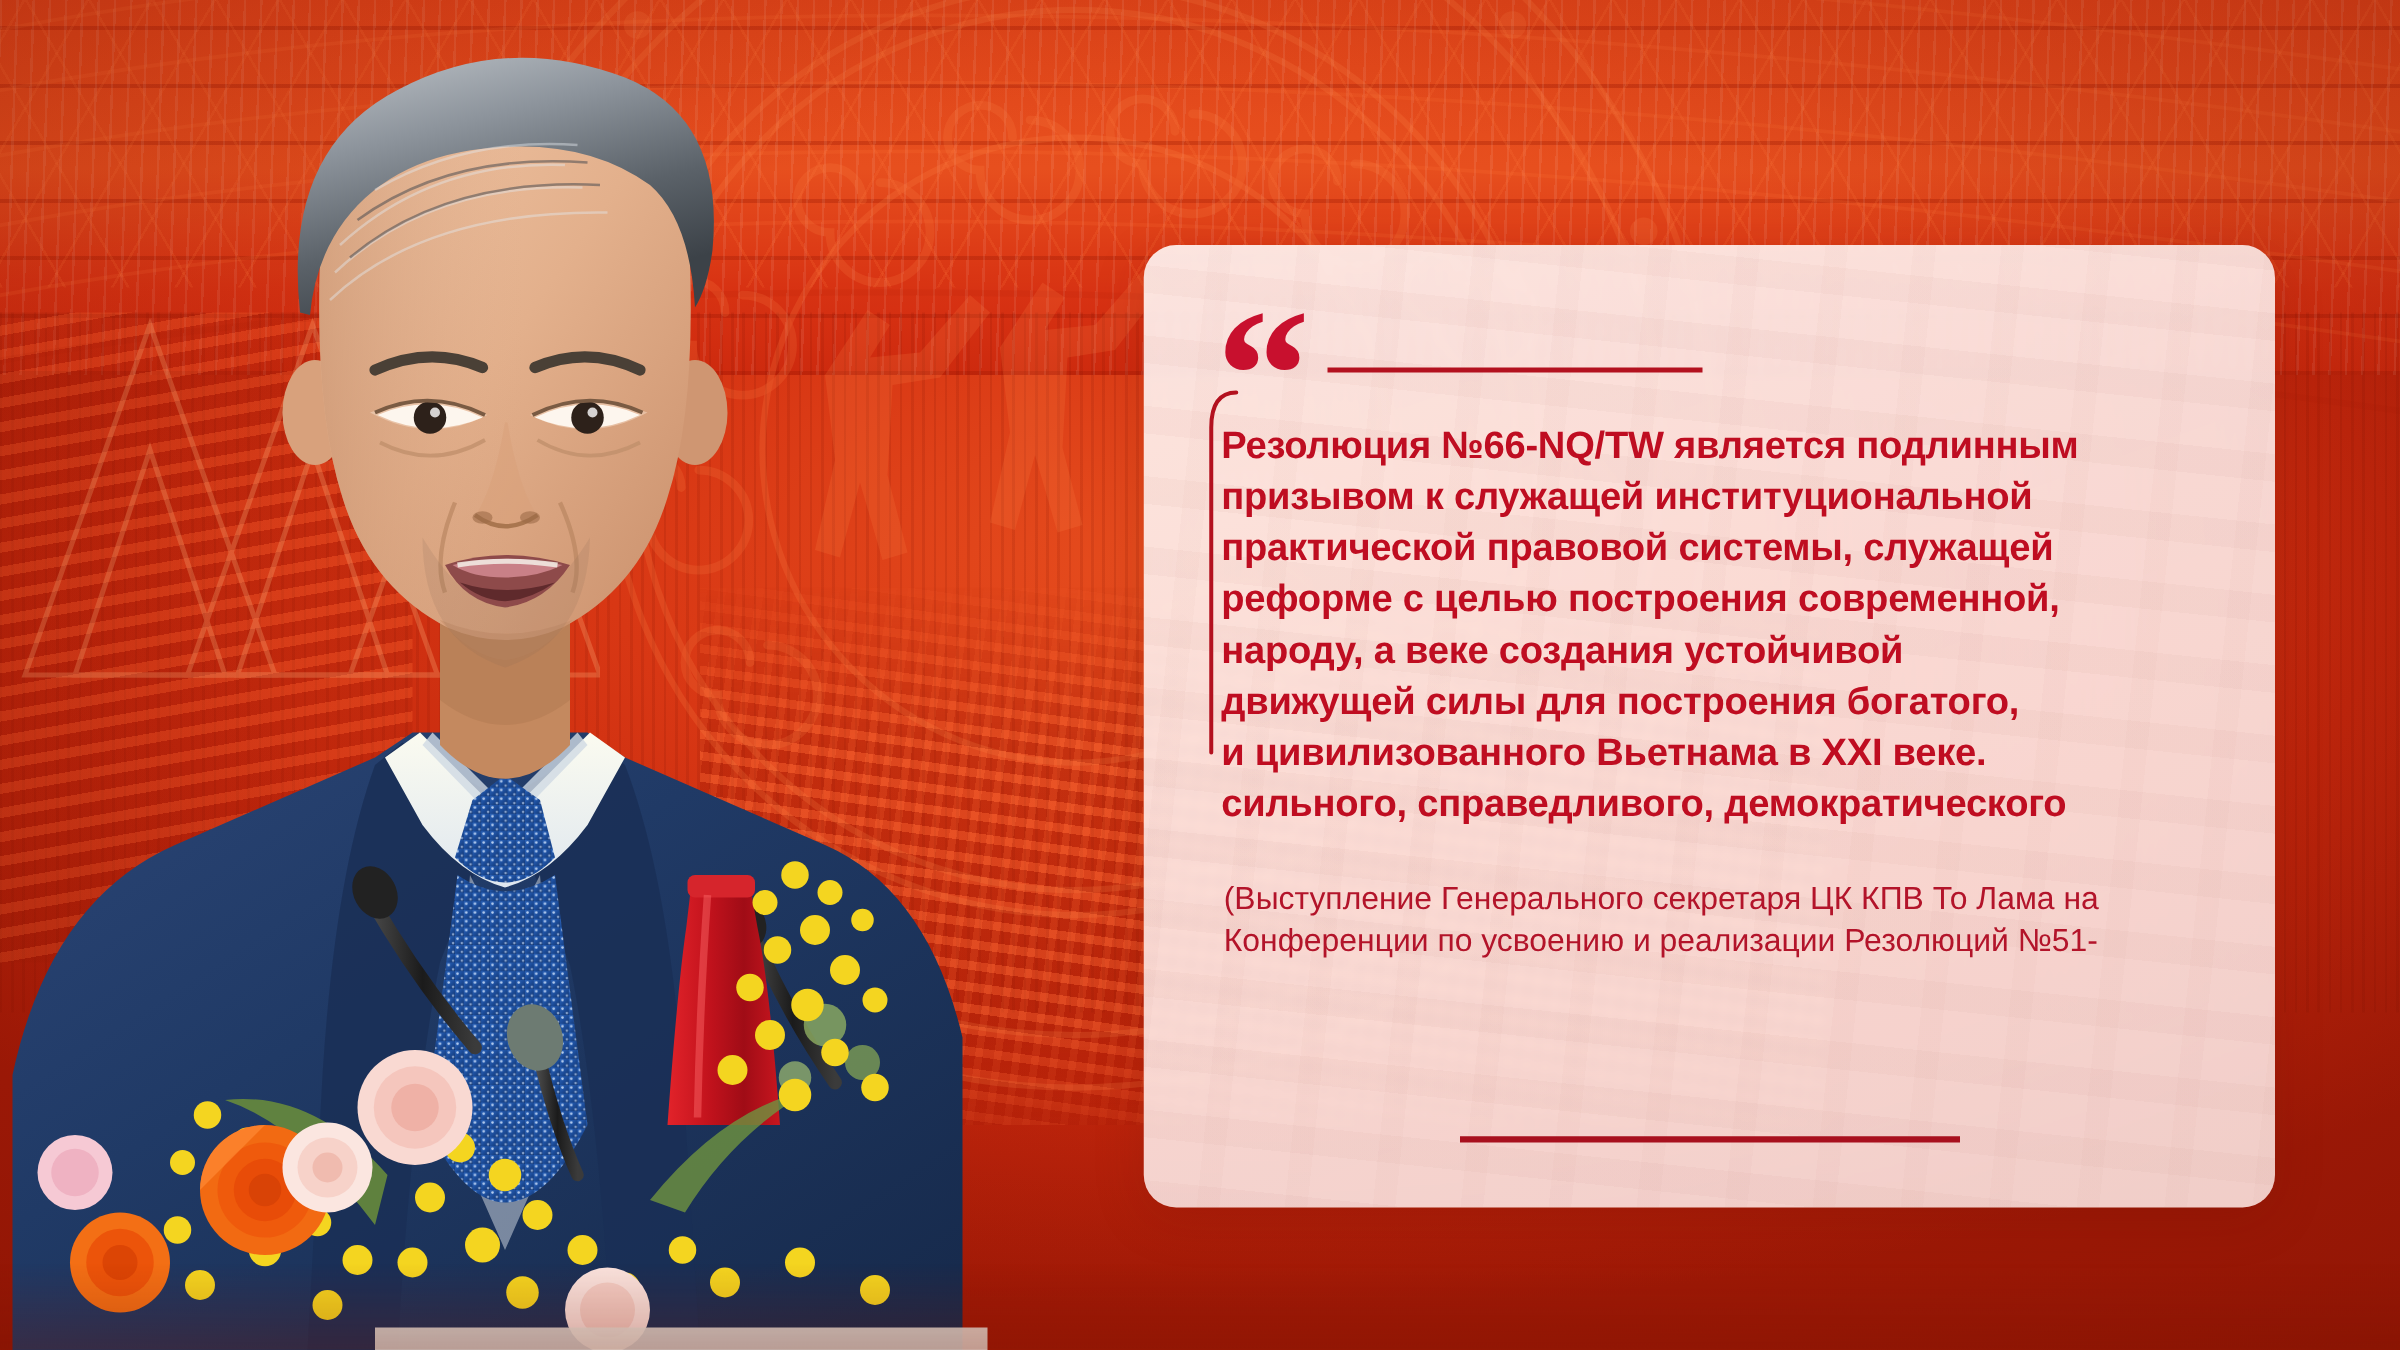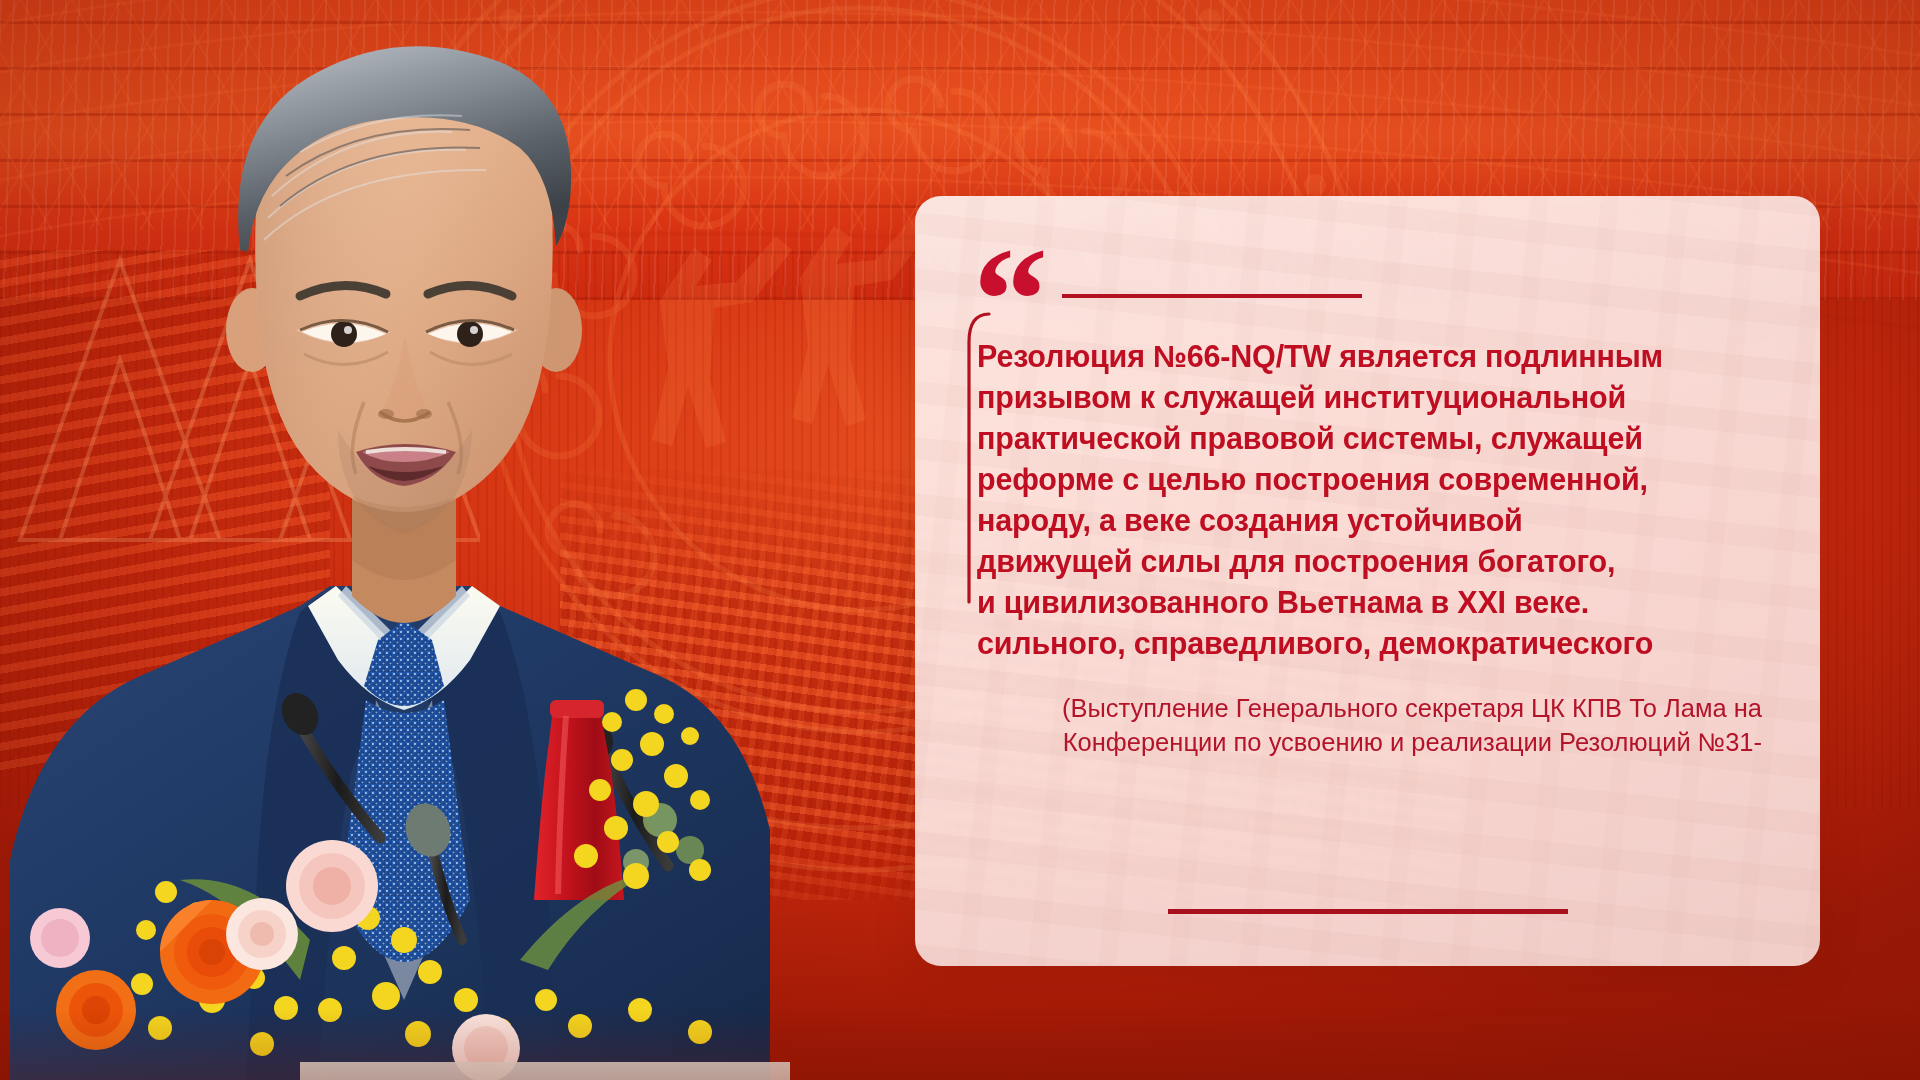--- a/index.html
+++ b/index.html
@@ -140,26 +140,26 @@
     color:#bf0d21;
     font-weight:700;
     font-size:30.5px;
     line-height:1.345;
     letter-spacing:-.2px;
     text-align:left;
   }
 
   .qattr{
     position:relative;
-    margin-top:27px;
+    margin-top:38px;
     color:#b3142a;
     font-weight:400;
     font-size:25.5px;
     line-height:1.34;
-    text-align:right;
+    text-align:left;
     padding:0 6px;
   }
 
   .qfoot-rule{
     position:absolute;
     left:50%;transform:translateX(-50%);
     bottom:52px;
     width:400px;height:5px;
     background:#a8101e;
   }
@@ -526,21 +526,21 @@
         <div>практической правовой системы, служащей</div>
         <div>реформе с целью построения современной,</div>
         <div>народу, а веке создания устойчивой</div>
         <div>движущей силы для построения богатого,</div>
         <div>и цивилизованного Вьетнама в XXI веке.</div>
         <div>сильного, справедливого, демократического</div>
       </div>
 
       <div class="qattr">
         <div>(Выступление Генерального секретаря ЦК КПВ То Лама на</div>
-        <div>Конференции по усвоению и реализации Резолюций №31-</div>
+        <div>Конференции по усвоению и реализации Резолюций №51-</div>
       </div>
 
       <div class="qfoot-rule"></div>
     </div>
   </div>
 
   <div class="bottom-shade"></div>
 </div>
 
 </body></html>

